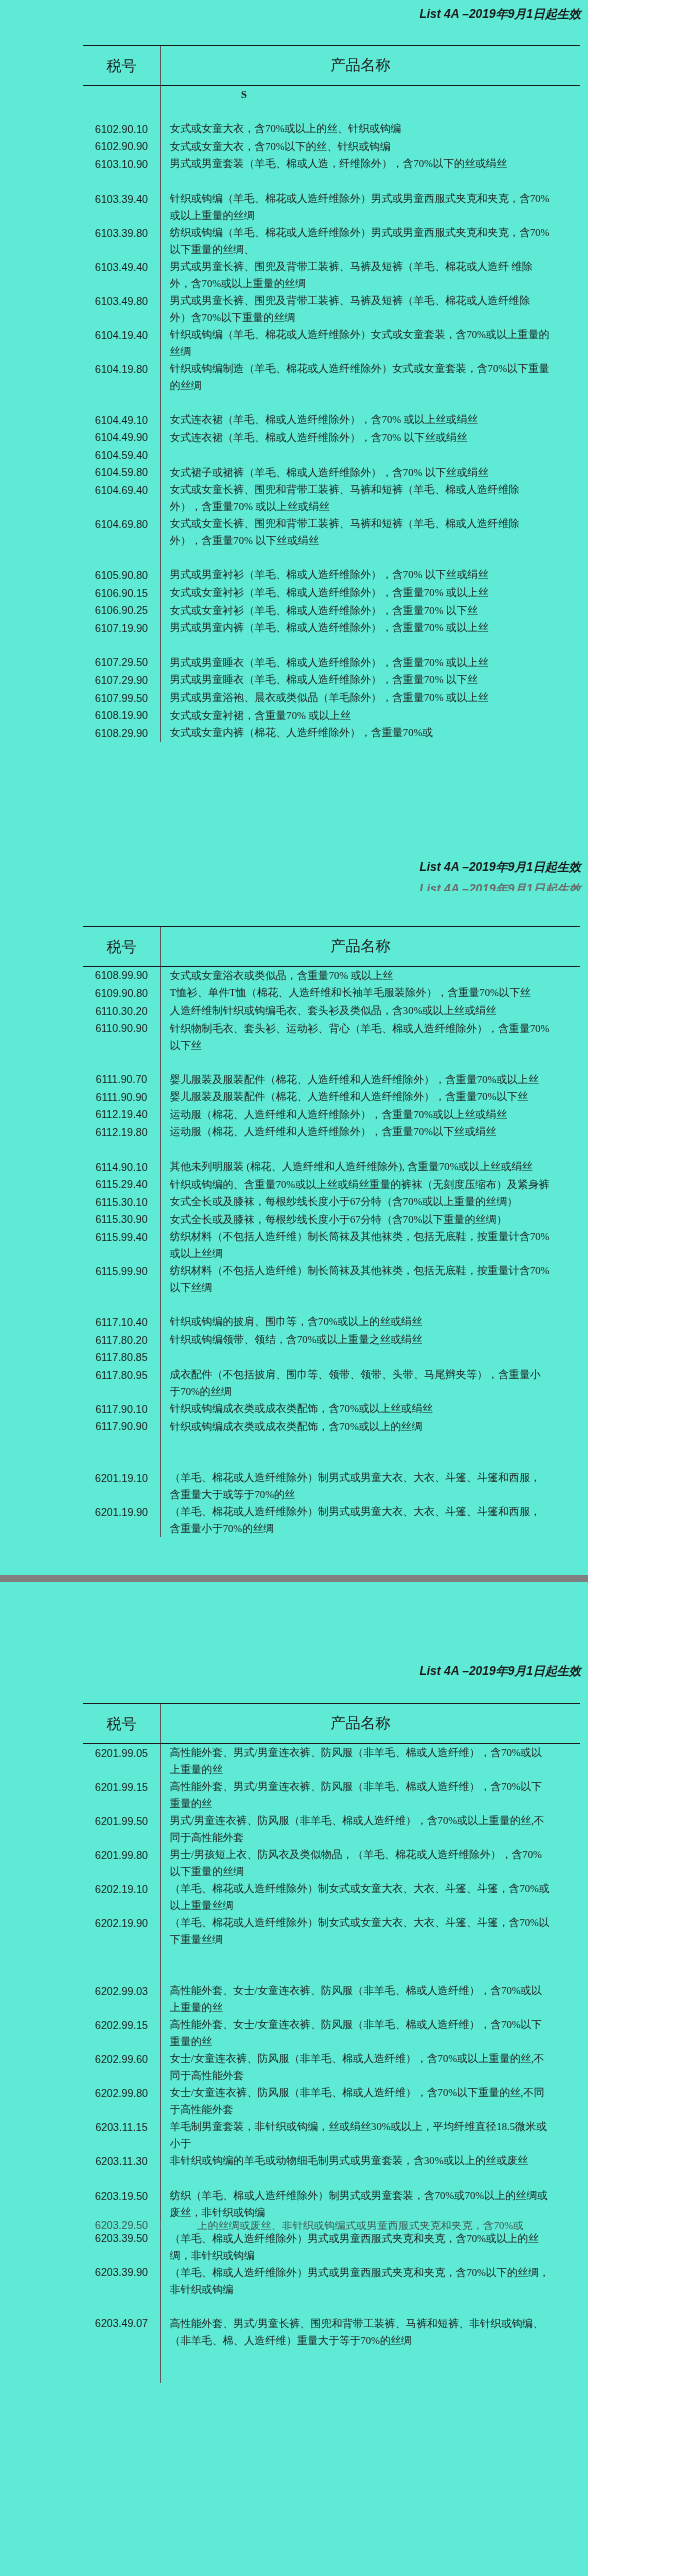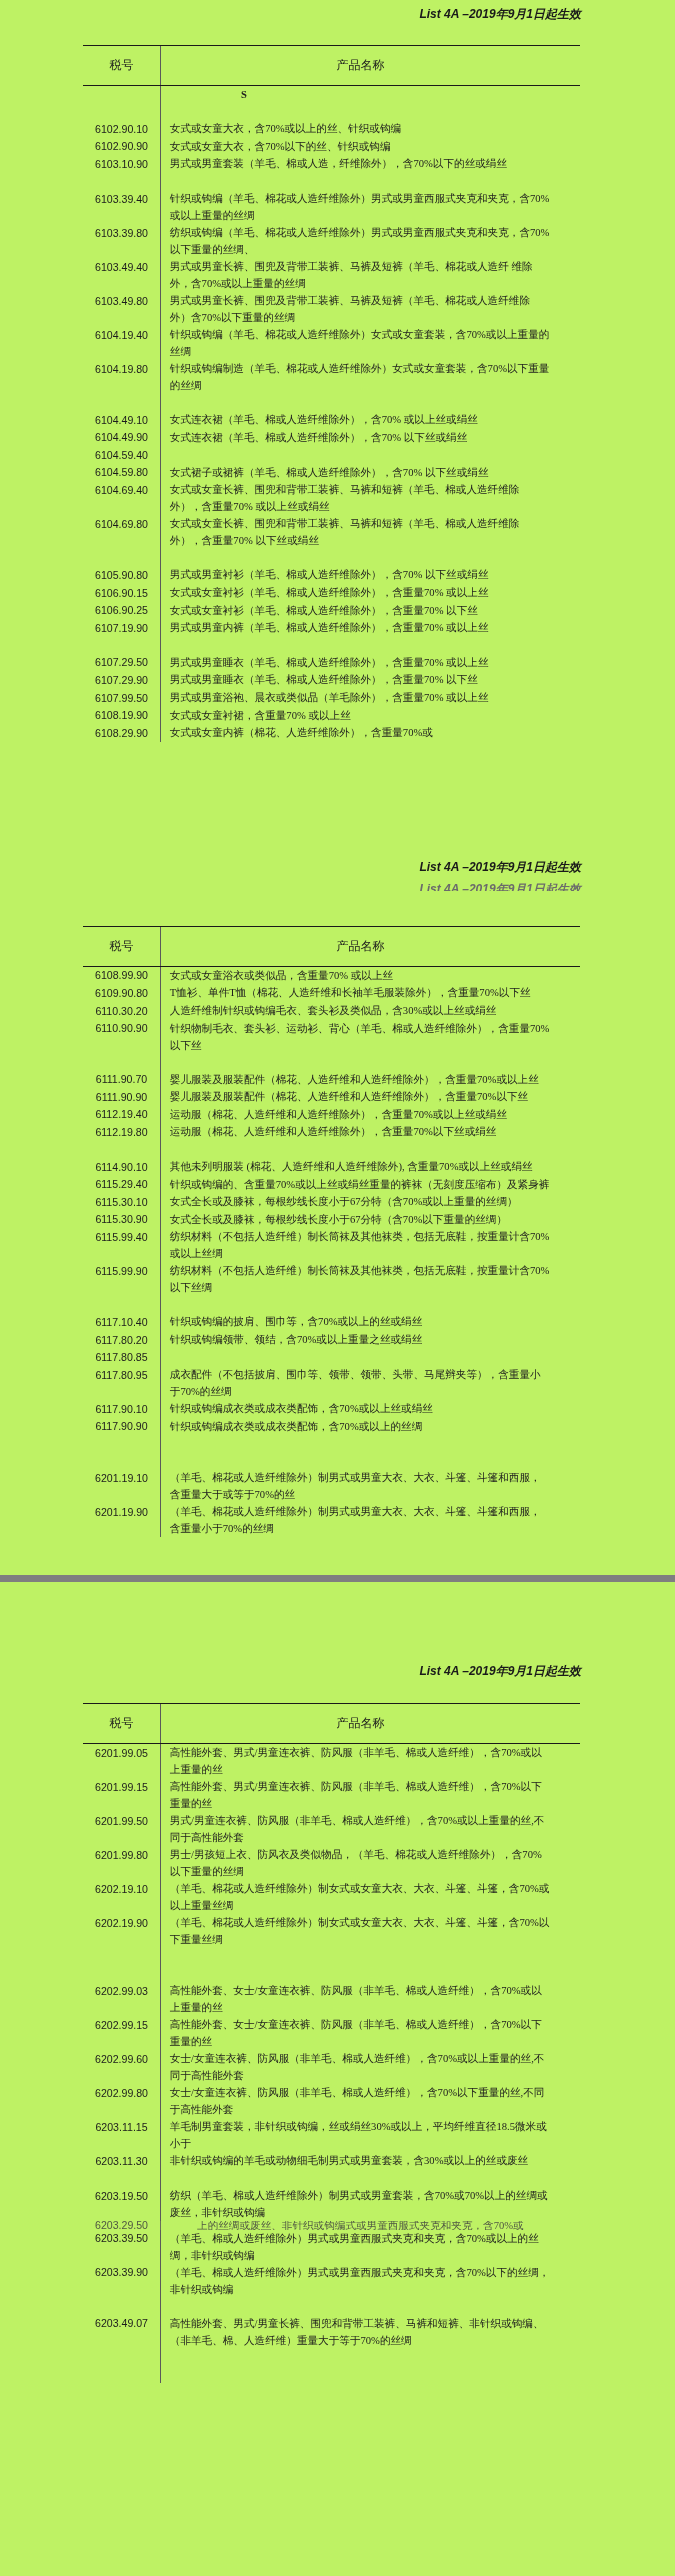--- a/index.html
+++ b/index.html
@@ -1,21 +1,21 @@
 <!DOCTYPE html>
 <html style="font-size:10px"><head>
 <meta charset="utf-8">
 <style>
   html,body { margin:0; padding:0; background:#ffffff; }
   #canvas {
     position:relative;
-    width:675px;
+    width:588px;
     height:2576px;
     overflow:hidden;
-    background:#bef264;
+    background:#5eead4;
     font-family:"Liberation Serif", serif;
     color:#1c1c1c;
   }
   .page { width:675px; }
   .page-header {
     text-align:right;
     padding-right:94px;
     font-family:"Liberation Sans", sans-serif;
     font-style:italic;
     font-weight:600;
@@ -38,21 +38,21 @@
   }
   .table { margin-left:83px; margin-right:95px; }
   .t-head {
     display:flex;
     border-top:1.3px solid #1a1a1a;
     border-bottom:1.3px solid #1a1a1a;
     height:39px;
   }
   .t-head .cell-code, .t-head .cell-name {
     display:flex; align-items:center; justify-content:center;
-    font-size:12px; font-weight:400;
+    font-size:15px; font-weight:400;
   }
   .cell-code {
     width:78px;
     flex:0 0 78px;
     box-sizing:border-box;
     border-right:0.6px solid #5a5a5a;
     text-align:center;
     font-family:"Liberation Sans", sans-serif;
     font-size:10.6px;
     line-height:17px;

